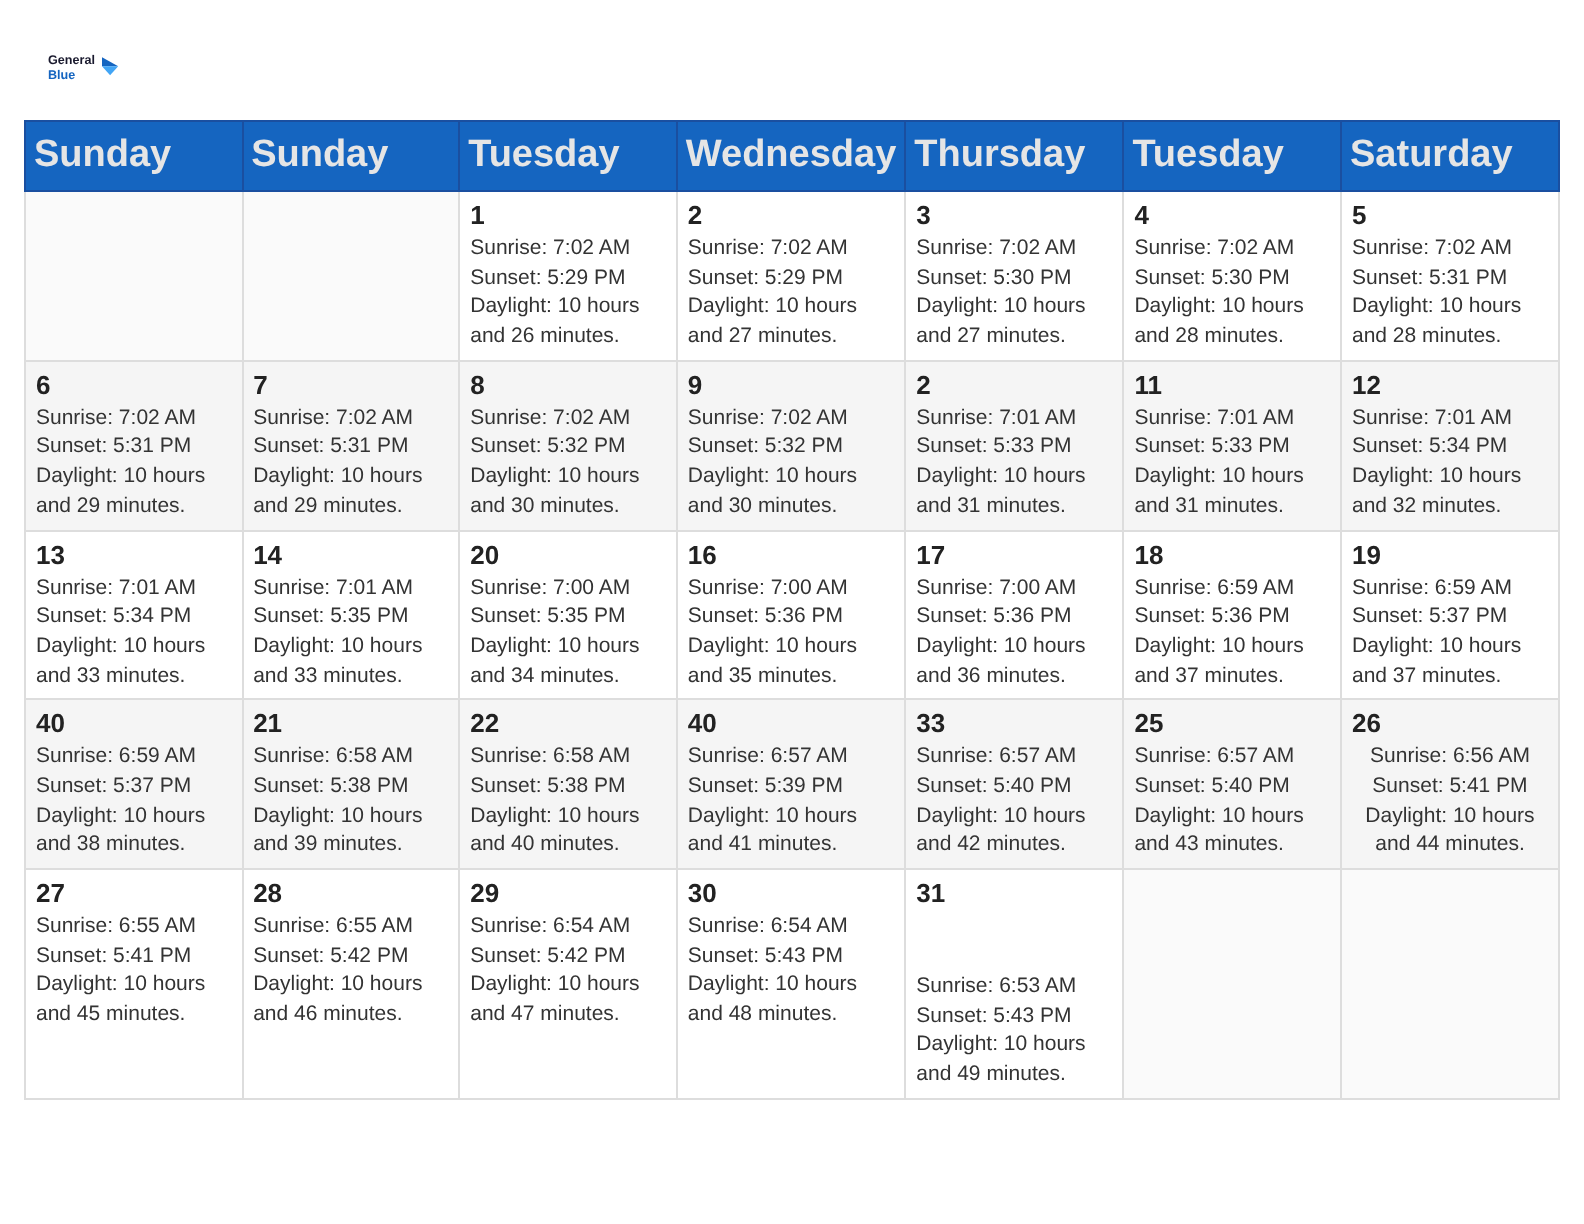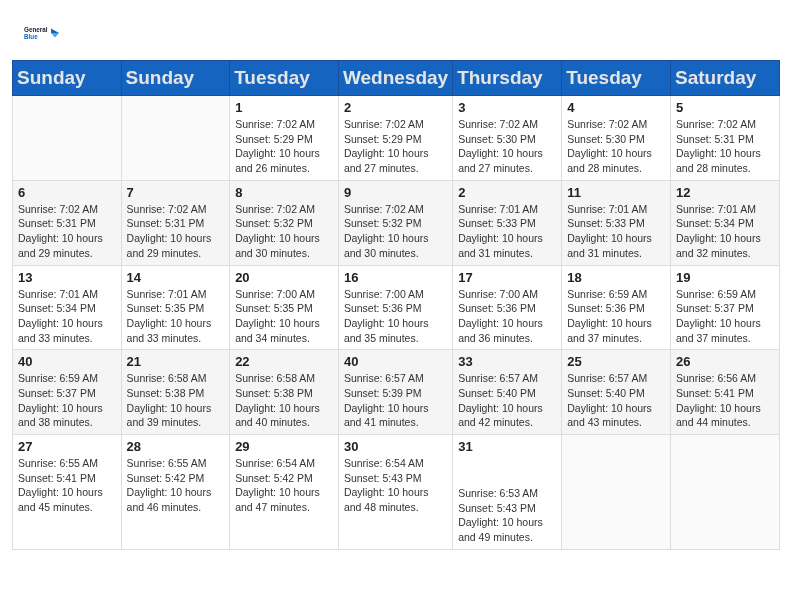--- a/index.html
+++ b/index.html
@@ -289,21 +289,21 @@
         </td>
         <td>
           <div class="day-num">25</div>
           <div class="day-detail" style="white-space: pre-line;">Sunrise: 6:57 AM
 Sunset: 5:40 PM
 Daylight: 10 hours
 and 43 minutes.</div>
         </td>
         <td>
           <div class="day-num">26</div>
-          <div class="day-detail" style="white-space: pre-line;">Sunrise: 6:56 AM
+          <div class="day-detail" style="white-space: pre-line; text-align: center;">Sunrise: 6:56 AM
 Sunset: 5:41 PM
 Daylight: 10 hours
 and 44 minutes.</div>
         </td>
       </tr>
       <tr>
         <td>
           <div class="day-num">27</div>
           <div class="day-detail" style="white-space: pre-line;">Sunrise: 6:55 AM
 Sunset: 5:41 PM

